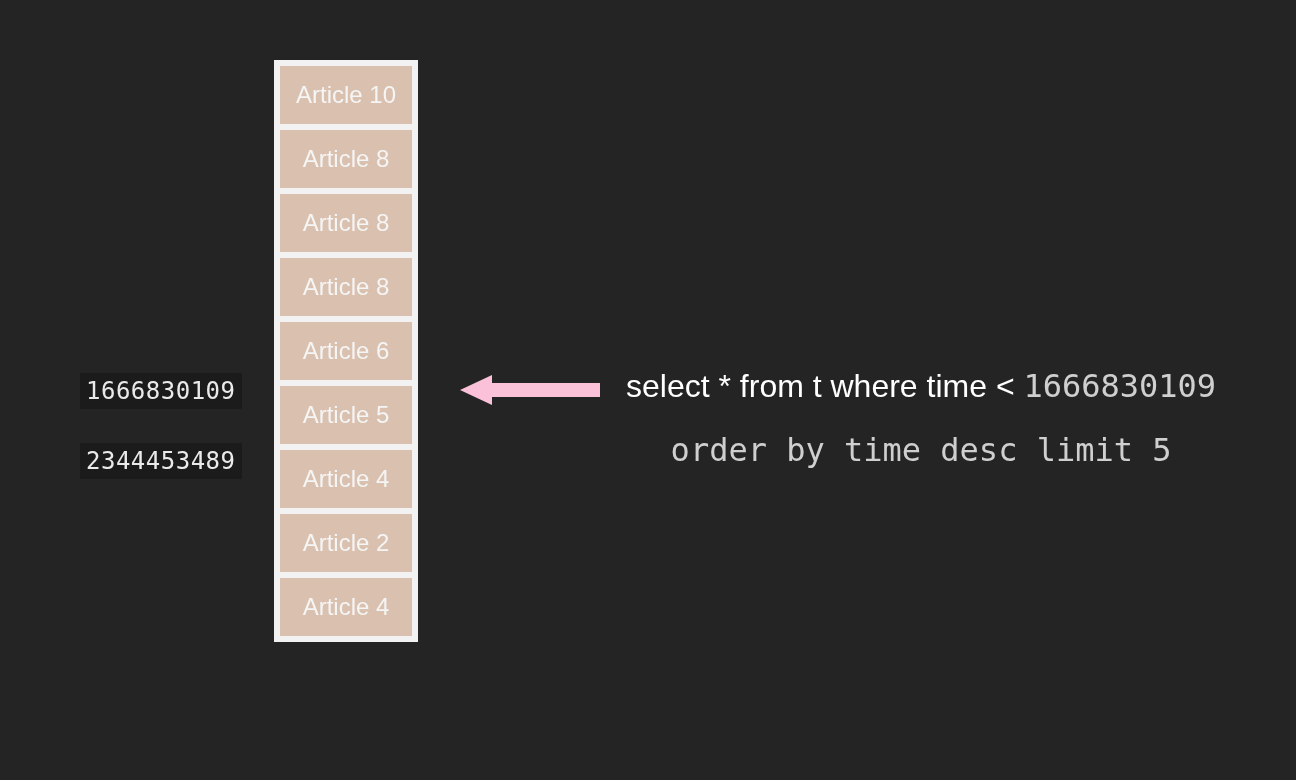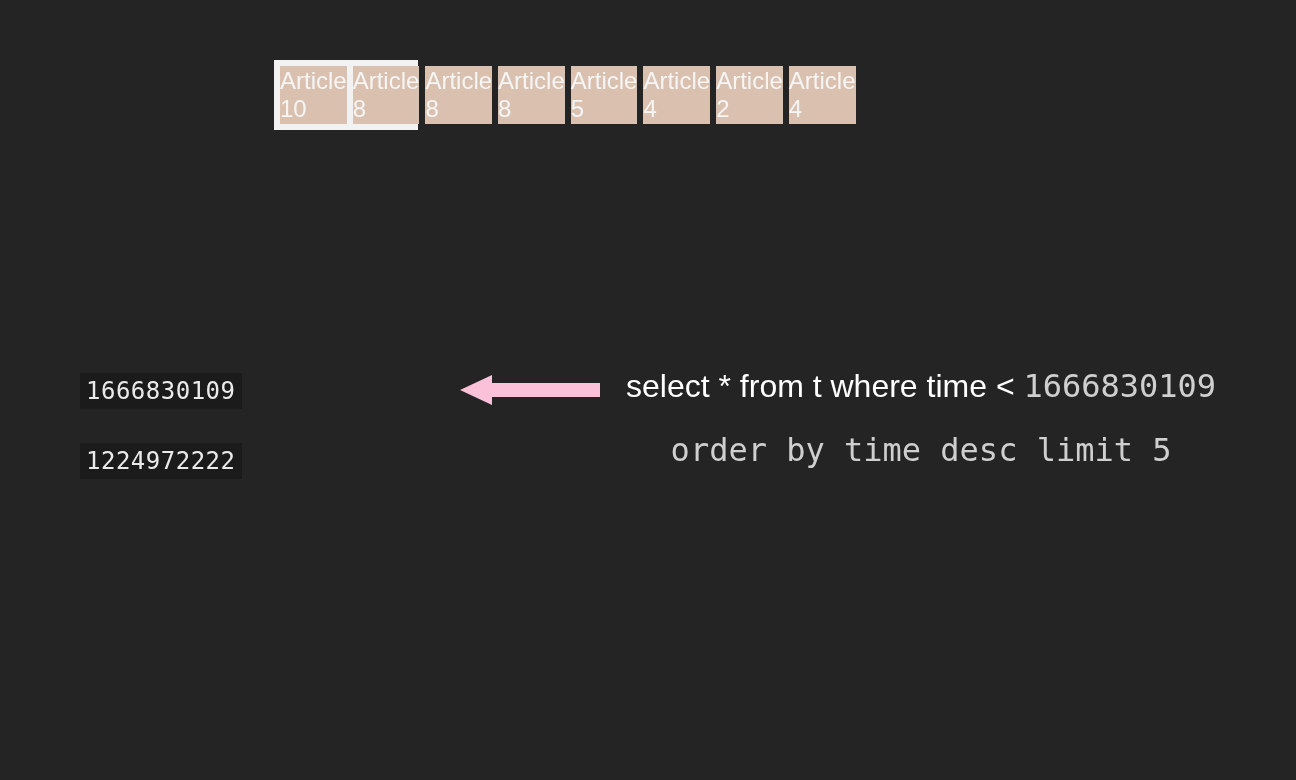--- a/index.html
+++ b/index.html
@@ -17,23 +17,24 @@
     height: 780px;
   }
   .article-stack {
     position: absolute;
     left: 274px;
     top: 60px;
     width: 144px;
     background: #f2f2f2;
     padding: 6px;
     display: flex;
-    flex-direction: row;
+    flex-direction: column;
     gap: 6px;
     box-sizing: border-box;
+    justify-content: center;
   }
   .article-cell {
     background: #d9c0af;
     height: 58px;
     display: flex;
     align-items: center;
     justify-content: center;
     color: #f5f5f5;
     font-size: 24px;
     font-weight: 400;
@@ -91,35 +92,38 @@
     <div class="article-cell">
         <span>Article 8</span>
       </div>
     <div class="article-cell">
         <span>Article 8</span>
       </div>
     <div class="article-cell">
         <span>Article 8</span>
       </div>
     <div class="article-cell">
+        <span>Article 6</span>
+      </div>
+    <div class="article-cell">
         <span>Article 5</span>
       </div>
     <div class="article-cell">
         <span>Article 4</span>
       </div>
     <div class="article-cell">
         <span>Article 2</span>
       </div>
     <div class="article-cell">
         <span>Article 4</span>
       </div>
   </div>
 
   <div class="timestamp ts1">1666830109</div>
-  <div class="timestamp ts2">1224972222</div>
+  <div class="timestamp ts2">2344453489</div>
 
   <svg class="arrow" viewBox="0 0 140 30">
     <g fill="#fac1d9">
       <polygon points="0,15 32,0 32,8 140,8 140,22 32,22 32,30"></polygon>
     </g>
   </svg>
 
   <div class="query">
     <span>select * from  t where time &lt;</span>
     <span class="mono">1666830109</span>

